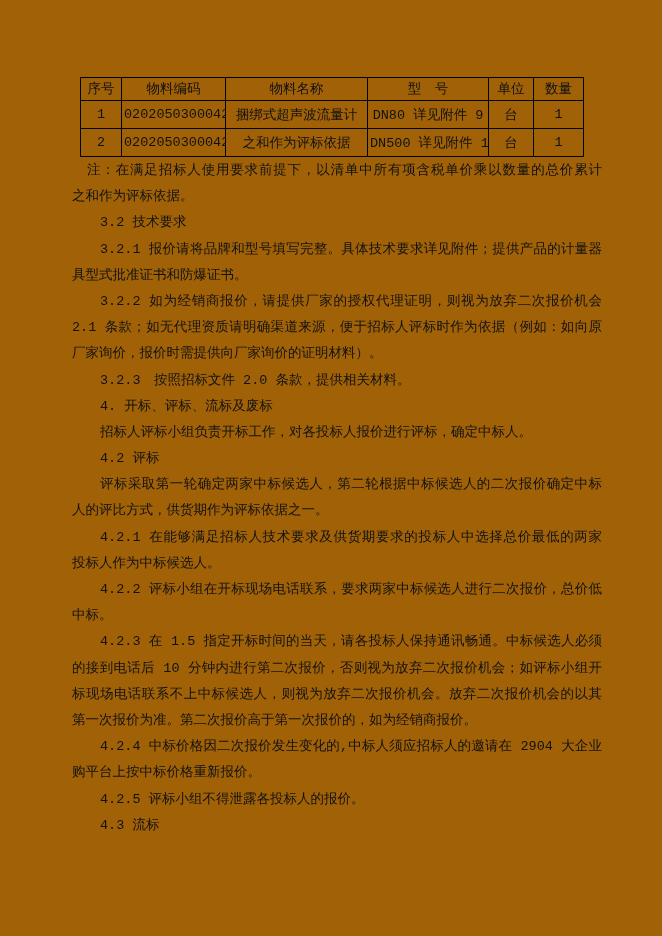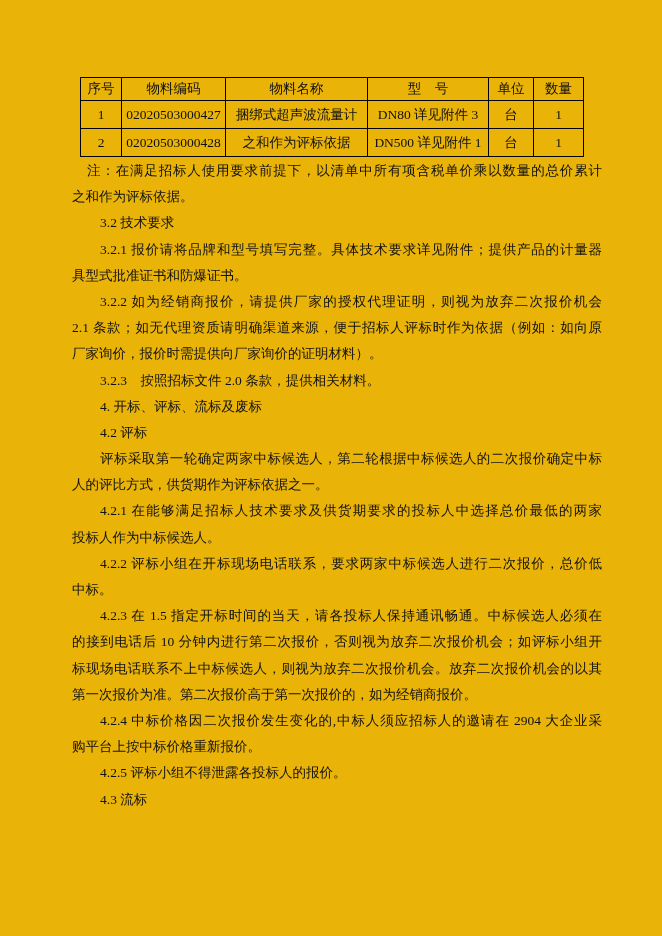--- a/index.html
+++ b/index.html
@@ -11,21 +11,22 @@
     width: 662px;
     height: 936px;
     position: relative;
     font-family: "Liberation Serif", "DejaVu Serif", serif;
     color: #111111;
     overflow: hidden;
   }
   .page {
     position: absolute;
     inset: 0;
-    background: #eab308;
+    background: #a16207;
+    font-family: Liberation Mono, monospace;
   }
   
   table.materials {
     position: absolute;
     left: 80px;
     top: 77px;
     width: 503px;
     border-collapse: collapse;
     table-layout: fixed;
     font-size: 13.5px;
@@ -86,21 +87,21 @@
           <th>型　号</th>
           <th>单位</th>
           <th>数量</th>
         </tr>
     </thead>
     <tbody>
         <tr>
           <td>1</td>
           <td>02020503000427</td>
           <td>捆绑式超声波流量计</td>
-          <td>DN80 详见附件 3</td>
+          <td>DN80 详见附件 9</td>
           <td>台</td>
           <td>1</td>
         </tr>
         <tr>
           <td>2</td>
           <td>02020503000428</td>
           <td>之和作为评标依据</td>
           <td>DN500 详见附件 1</td>
           <td>台</td>
           <td>1</td>
@@ -112,20 +113,21 @@
       <div class="line ind1 just">注：在满足招标人使用要求前提下，以清单中所有项含税单价乘以数量的总价累计</div>
       <div class="line">之和作为评标依据。</div>
       <div class="line ind2">3.2 技术要求</div>
       <div class="line ind2 just">3.2.1 报价请将品牌和型号填写完整。具体技术要求详见附件；提供产品的计量器</div>
       <div class="line">具型式批准证书和防爆证书。</div>
       <div class="line ind2 just">3.2.2 如为经销商报价，请提供厂家的授权代理证明，则视为放弃二次报价机会</div>
       <div class="line just">2.1 条款；如无代理资质请明确渠道来源，便于招标人评标时作为依据（例如：如向原</div>
       <div class="line">厂家询价，报价时需提供向厂家询价的证明材料）。</div>
       <div class="line ind2">3.2.3　按照招标文件 2.0 条款，提供相关材料。</div>
       <div class="line ind2">4.  开标、评标、流标及废标</div>
+      <div class="line ind2">招标人评标小组负责开标工作，对各投标人报价进行评标，确定中标人。</div>
       <div class="line ind2">4.2 评标</div>
       <div class="line ind2 just">评标采取第一轮确定两家中标候选人，第二轮根据中标候选人的二次报价确定中标</div>
       <div class="line">人的评比方式，供货期作为评标依据之一。</div>
       <div class="line ind2 just">4.2.1 在能够满足招标人技术要求及供货期要求的投标人中选择总价最低的两家</div>
       <div class="line">投标人作为中标候选人。</div>
       <div class="line ind2 just">4.2.2 评标小组在开标现场电话联系，要求两家中标候选人进行二次报价，总价低</div>
       <div class="line">中标。</div>
       <div class="line ind2 just">4.2.3 在 1.5 指定开标时间的当天，请各投标人保持通讯畅通。中标候选人必须在</div>
       <div class="line just">的接到电话后 10 分钟内进行第二次报价，否则视为放弃二次报价机会；如评标小组开</div>
       <div class="line just">标现场电话联系不上中标候选人，则视为放弃二次报价机会。放弃二次报价机会的以其</div>

